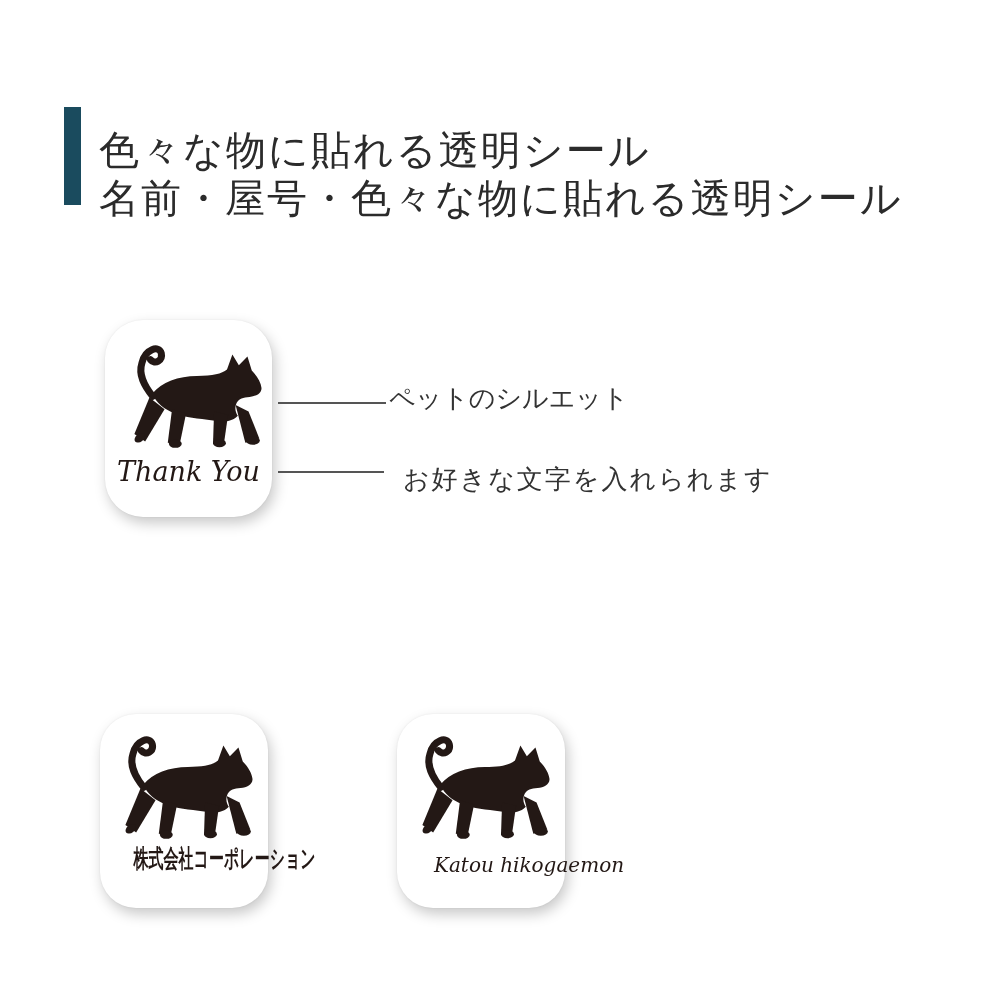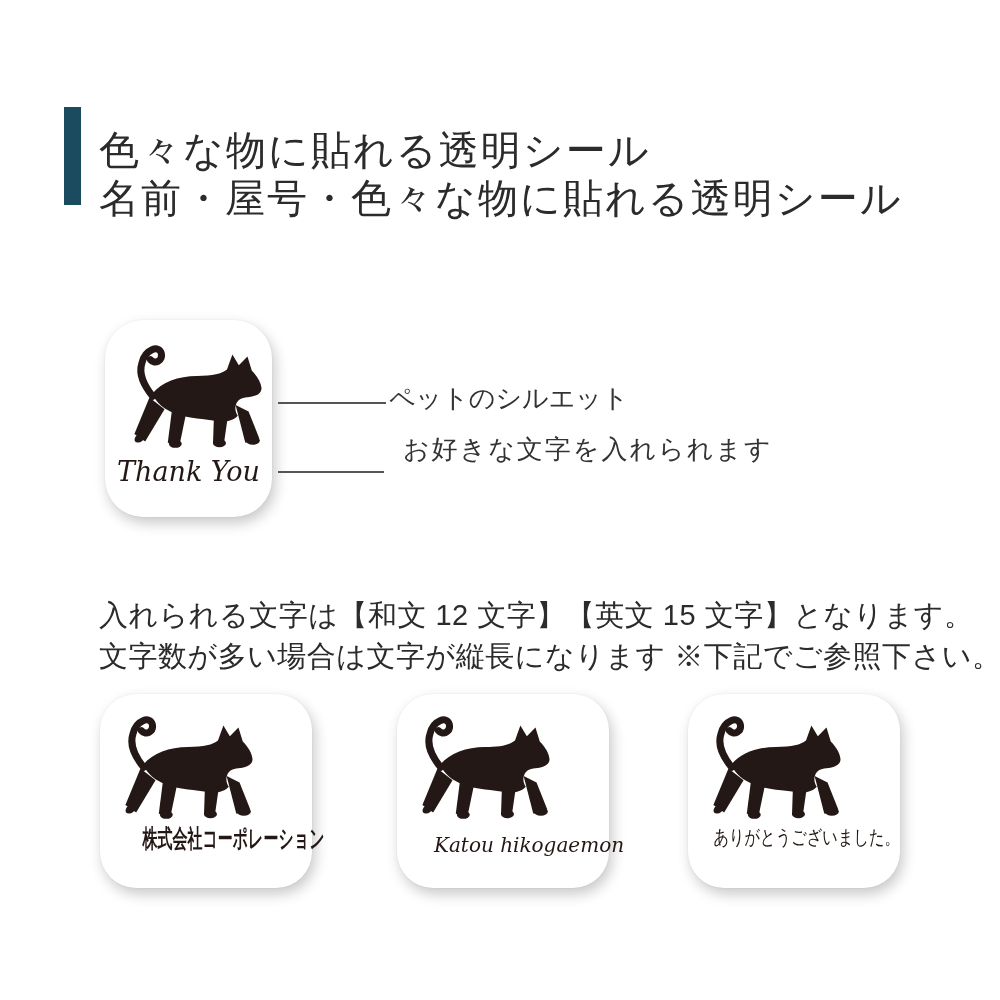--- a/index.html
+++ b/index.html
@@ -31,29 +31,29 @@
     font-size:27px;color:#231815;white-space:nowrap;
   }
   
   .callout-line{position:absolute;height:2px;background:#555555;}
   #callout-line-1{left:278px;top:402px;width:108px;}
   #callout-line-2{left:278px;top:471px;width:106px;}
   .callout-label{
     position:absolute;color:#333333;font-size:26px;white-space:nowrap;text-align:center;
   }
   #callout-label-1{left:389px;top:381px;}
-  #callout-label-2{left:403px;top:432px;letter-spacing:2px;}
+  #callout-label-2{left:403px;top:462px;letter-spacing:2px;}
   
   .notes{
     position:absolute;left:99px;top:595px;
     font-size:29px;line-height:41px;letter-spacing:0.5px;
     color:#2b2b2b;white-space:nowrap;
   }
   
-  .example-card{top:694px;width:212px;height:194px;border-radius:36px;}
+  .example-card{top:714px;width:168px;height:194px;border-radius:36px;}
   #example-card-0{left:100px;}
   #example-card-1{left:397px;}
   #example-card-2{left:688px;}
   .example-card .cat{left:20px;top:13px;}
   .example-text{
     position:absolute;left:0;right:0;text-align:center;color:#231815;
     white-space:nowrap;
   }
   .style-gothic-condensed{
     top:128px;font-size:25px;font-weight:bold;
@@ -103,39 +103,29 @@
       <use href="#cat-shape"></use>
     </svg>
     <div class="hero-text">Thank You</div>
   </div>
 
   <div class="callout-line" id="callout-line-1"></div>
   <div class="callout-label" id="callout-label-1">ペットのシルエット</div>
   <div class="callout-line" id="callout-line-2"></div>
   <div class="callout-label" id="callout-label-2">お好きな文字を入れられます</div>
 
-  <div class="notes">
-    <div>入れられる文字は【和文 12 文字】【英文 15 文字】となります。</div>
-    <div>文字数が多い場合は文字が縦長になります ※下記でご参照下さい。</div>
-  </div>
 
   <div class="sticker example-card" id="example-card-0">
     <svg class="cat" aria-hidden="true">
       <use href="#cat-shape"></use>
     </svg>
     <div class="example-text style-gothic-condensed">株式会社コーポレーション</div>
   </div>
 
   <div class="sticker example-card" id="example-card-1">
     <svg class="cat" aria-hidden="true">
       <use href="#cat-shape"></use>
     </svg>
     <div class="example-text style-script">Katou hikogaemon</div>
   </div>
 
-  <div class="sticker example-card" id="example-card-2">
-    <svg class="cat" aria-hidden="true">
-      <use href="#cat-shape"></use>
-    </svg>
-    <div class="example-text style-mincho-condensed">ありがとうございました。</div>
-  </div>
 
 </div>
 
 </body></html>

